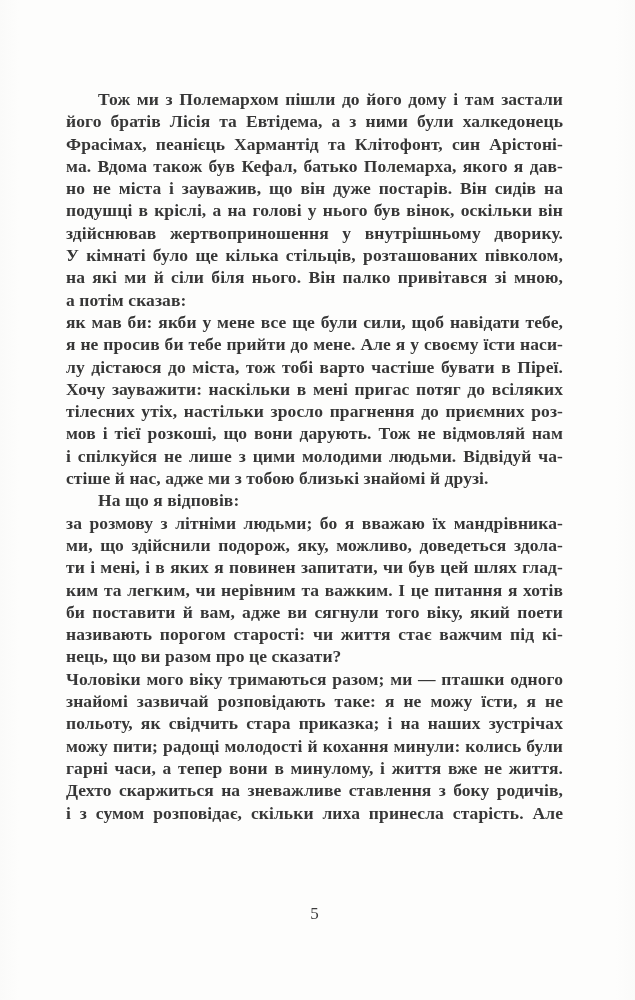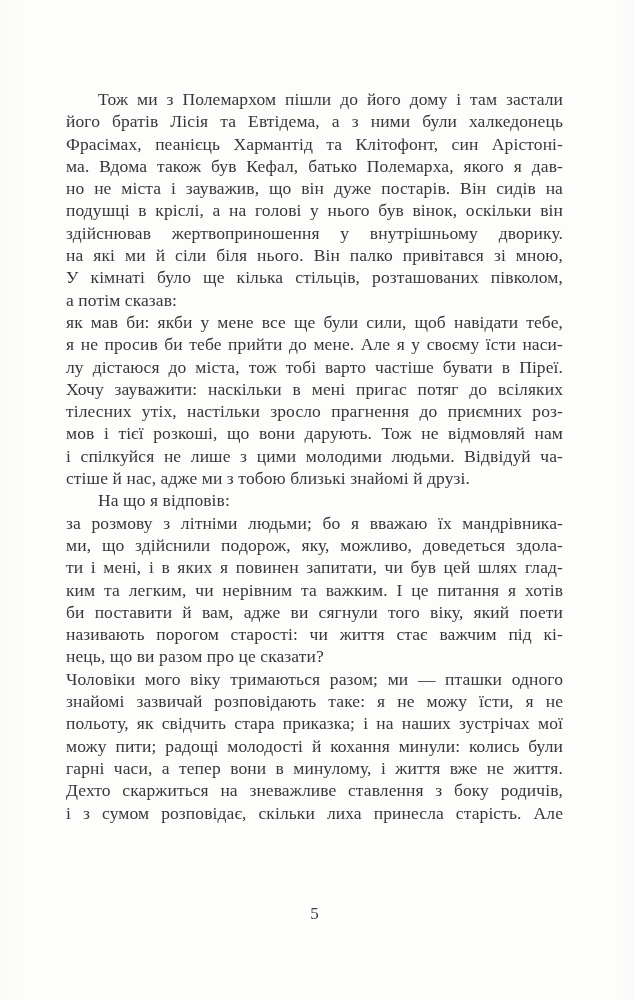--- a/index.html
+++ b/index.html
@@ -18,20 +18,21 @@
     position: absolute;
     inset: 0;
     background: linear-gradient(90deg, #fafaf9 0%, #fdfdfc 3%, #fdfdfc 97%, #fafaf9 100%);
   }
   .text-block {
     position: absolute;
     left: 66px;
     top: 88px;
     width: 497px;
     color: #373737;
+    font-weight: bold;
   }
   .para { margin: 0; }
   .line {
     display: block;
     font-size: 17.5px;
     line-height: 22.3px;
     height: 22.3px;
     overflow: hidden;
     text-align: justify;
     text-align-last: justify;
@@ -58,22 +59,22 @@
   <div class="text-block">
 
     <div class="para">
       <span class="line indent">Тож ми з Полемархом пішли до його дому і там застали</span>
       <span class="line">його братів Лісія та Евтідема, а з ними були халкедонець</span>
       <span class="line">Фрасімах, пеанієць Хармантід та Клітофонт, син Арістоні-</span>
       <span class="line">ма. Вдома також був Кефал, батько Полемарха, якого я дав-</span>
       <span class="line">но не міста і зауважив, що він дуже постарів. Він сидів на</span>
       <span class="line">подушці в кріслі, а на голові у нього був вінок, оскільки він</span>
       <span class="line">здійснював жертвоприношення у внутрішньому дворику.</span>
+      <span class="line">У кімнаті було ще кілька стільців, розташованих півколом,</span>
       <span class="line">на які ми й сіли біля нього. Він палко привітався зі мною,</span>
-      <span class="line">У кімнаті було ще кілька стільців, розташованих півколом,</span>
       <span class="line para-end">а потім сказав:</span>
     </div>
 
     <div class="para">
       <span class="line">як мав би: якби у мене все ще були сили, щоб навідати тебе,</span>
       <span class="line">я не просив би тебе прийти до мене. Але я у своєму їсти наси-</span>
       <span class="line">лу дістаюся до міста, тож тобі варто частіше бувати в Піреї.</span>
       <span class="line">Хочу зауважити: наскільки в мені пригас потяг до всіляких</span>
       <span class="line">тілесних утіх, настільки зросло прагнення до приємних роз-</span>
       <span class="line">мов і тієї розкоші, що вони дарують. Тож не відмовляй нам</span>

